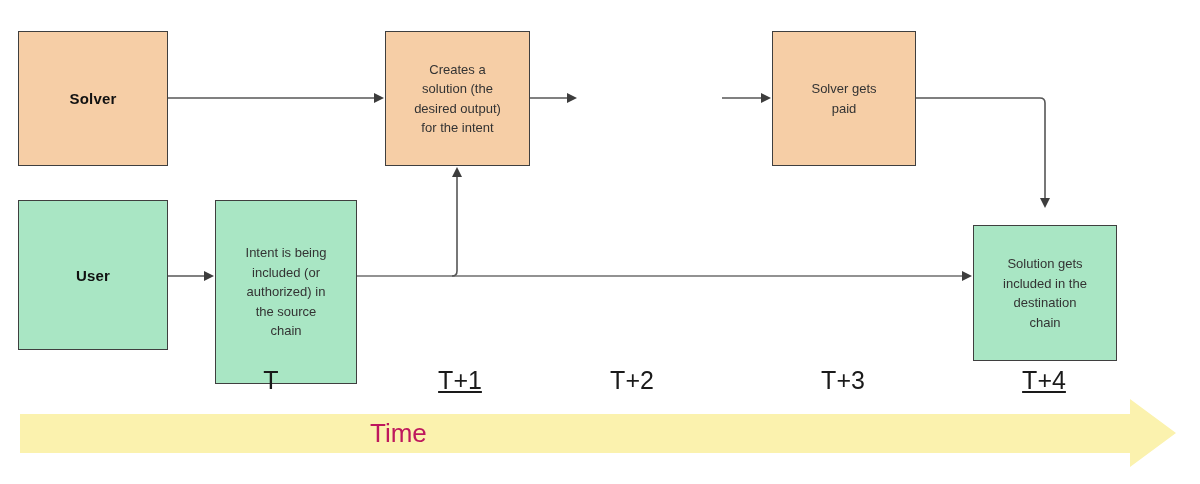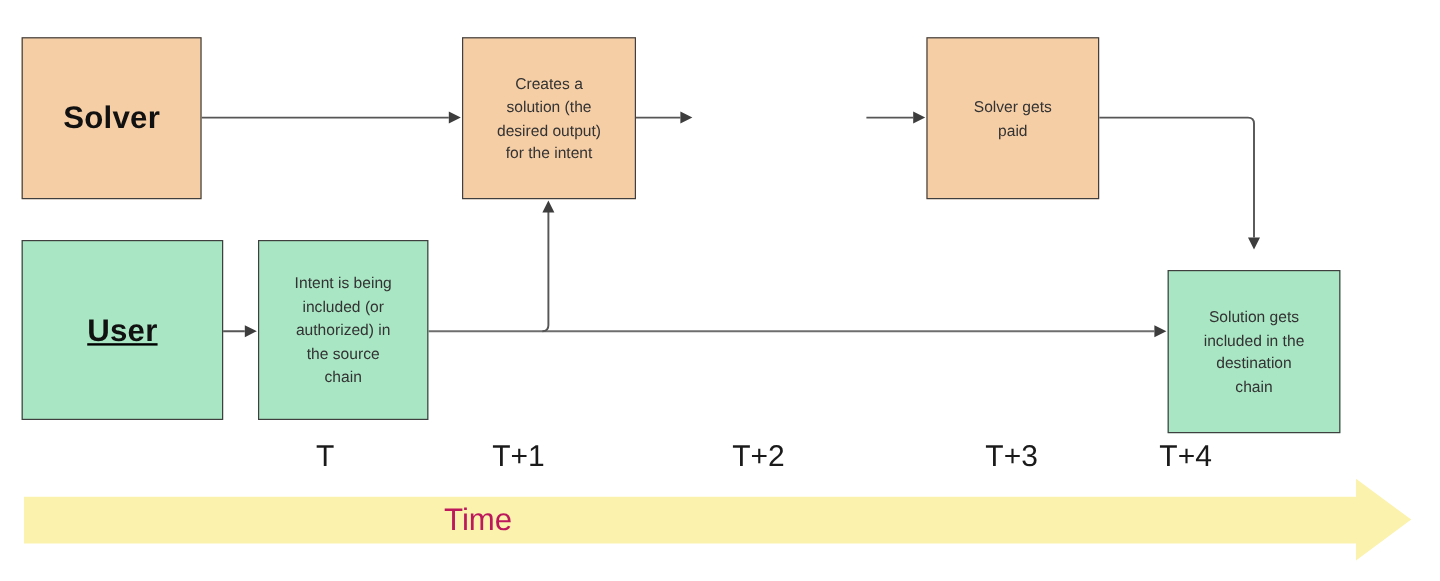--- a/index.html
+++ b/index.html
@@ -28,21 +28,21 @@
     box-sizing: border-box;
     border: 1.5px solid #3f3f3f;
     display: flex;
     align-items: center;
     justify-content: center;
     text-align: center;
   }
   .orange { background: #F6CEA6; }
   .green  { background: #A9E6C4; }
   .lane-label {
-    font-size: 26px;
+    font-size: 15px;
     font-weight: bold;
     color: #111111;
     letter-spacing: 0.2px;
   }
   .box-text {
     font-size: 13px;
     line-height: 1.5;
     color: #333333;
     padding: 0 26px;
   }
@@ -95,42 +95,42 @@
     <polygon points="962,271 972,276 962,281" fill="#3d3d3d"></polygon>
 
     <path d="M452,276 Q457,276 457,271 V176" stroke="#565656" stroke-width="1.6" fill="none"></path>
     <polygon points="452,177 462,177 457,167" fill="#3d3d3d"></polygon>
   </svg>
 
   <div class="box orange" style="left:18px; top:31px; width:150px; height:135px;">
     <span class="lane-label">Solver</span>
   </div>
 
-  <div class="box green" style="left:18px; top:200px; width:168px; height:150px;text-decoration:underline;">
+  <div class="box green" style="left:18px; top:200px; width:150px; height:150px;">
     <span class="lane-label">User</span>
   </div>
 
   <div class="box orange" style="left:385px; top:31px; width:145px; height:135px;">
     <span class="box-text">Creates a solution (the desired output) for the intent</span>
   </div>
 
 
   <div class="box orange" style="left:772px; top:31px; width:144px; height:135px;">
     <span class="box-text pad-wide">Solver gets paid</span>
   </div>
 
-  <div class="box green" style="left:215px; top:200px; width:142px; height:150px;">
+  <div class="box green" style="left:215px; top:200px; width:142px; height:184px;">
     <span class="box-text">Intent is being included (or authorized) in the source chain</span>
   </div>
 
   <div class="box green" style="left:973px; top:209px; width:144px; height:136px;margin-top:16px;">
     <span class="box-text">Solution gets included in the destination chain</span>
   </div>
 
   <span class="time-label" style="left:271px;">T</span>
-  <span class="time-label" style="left:432px;">T+1</span>
+  <span class="time-label" style="left:460px;text-decoration:underline;">T+1</span>
   <span class="time-label" style="left:632px;">T+2</span>
   <span class="time-label" style="left:843px;text-align:center;">T+3</span>
-  <span class="time-label" style="left:988px;">T+4</span>
+  <span class="time-label" style="left:1044px;text-decoration:underline;">T+4</span>
 
   <span class="timeline-text">Time</span>
 
 </div>
 
 </body></html>

